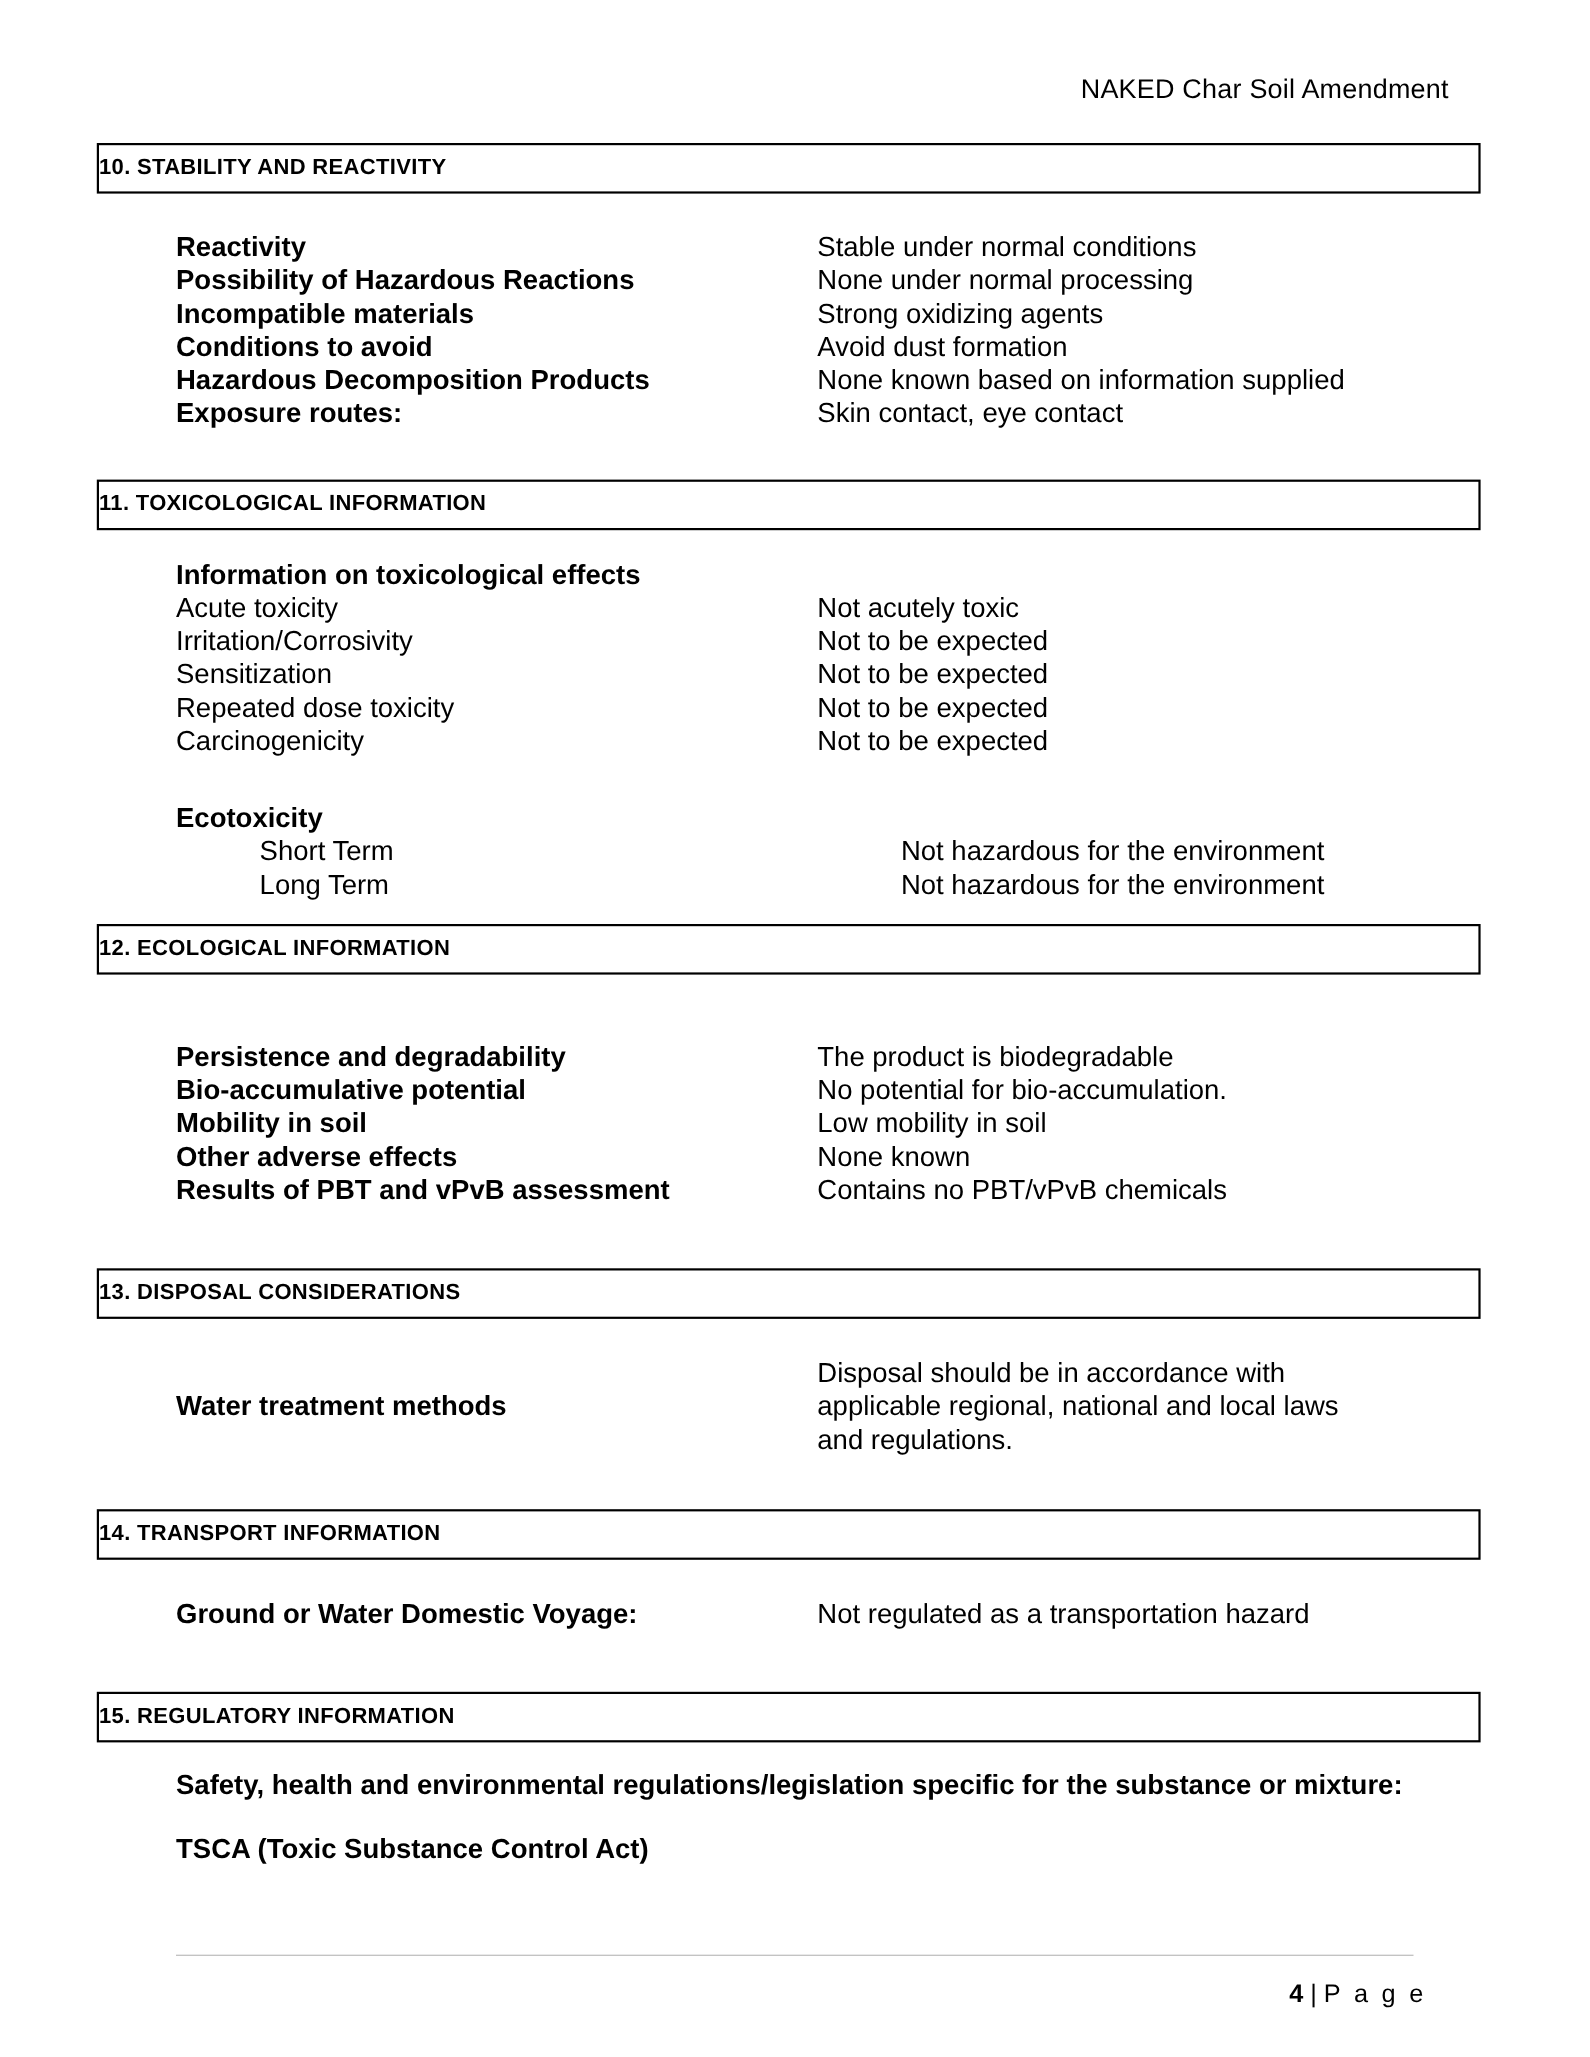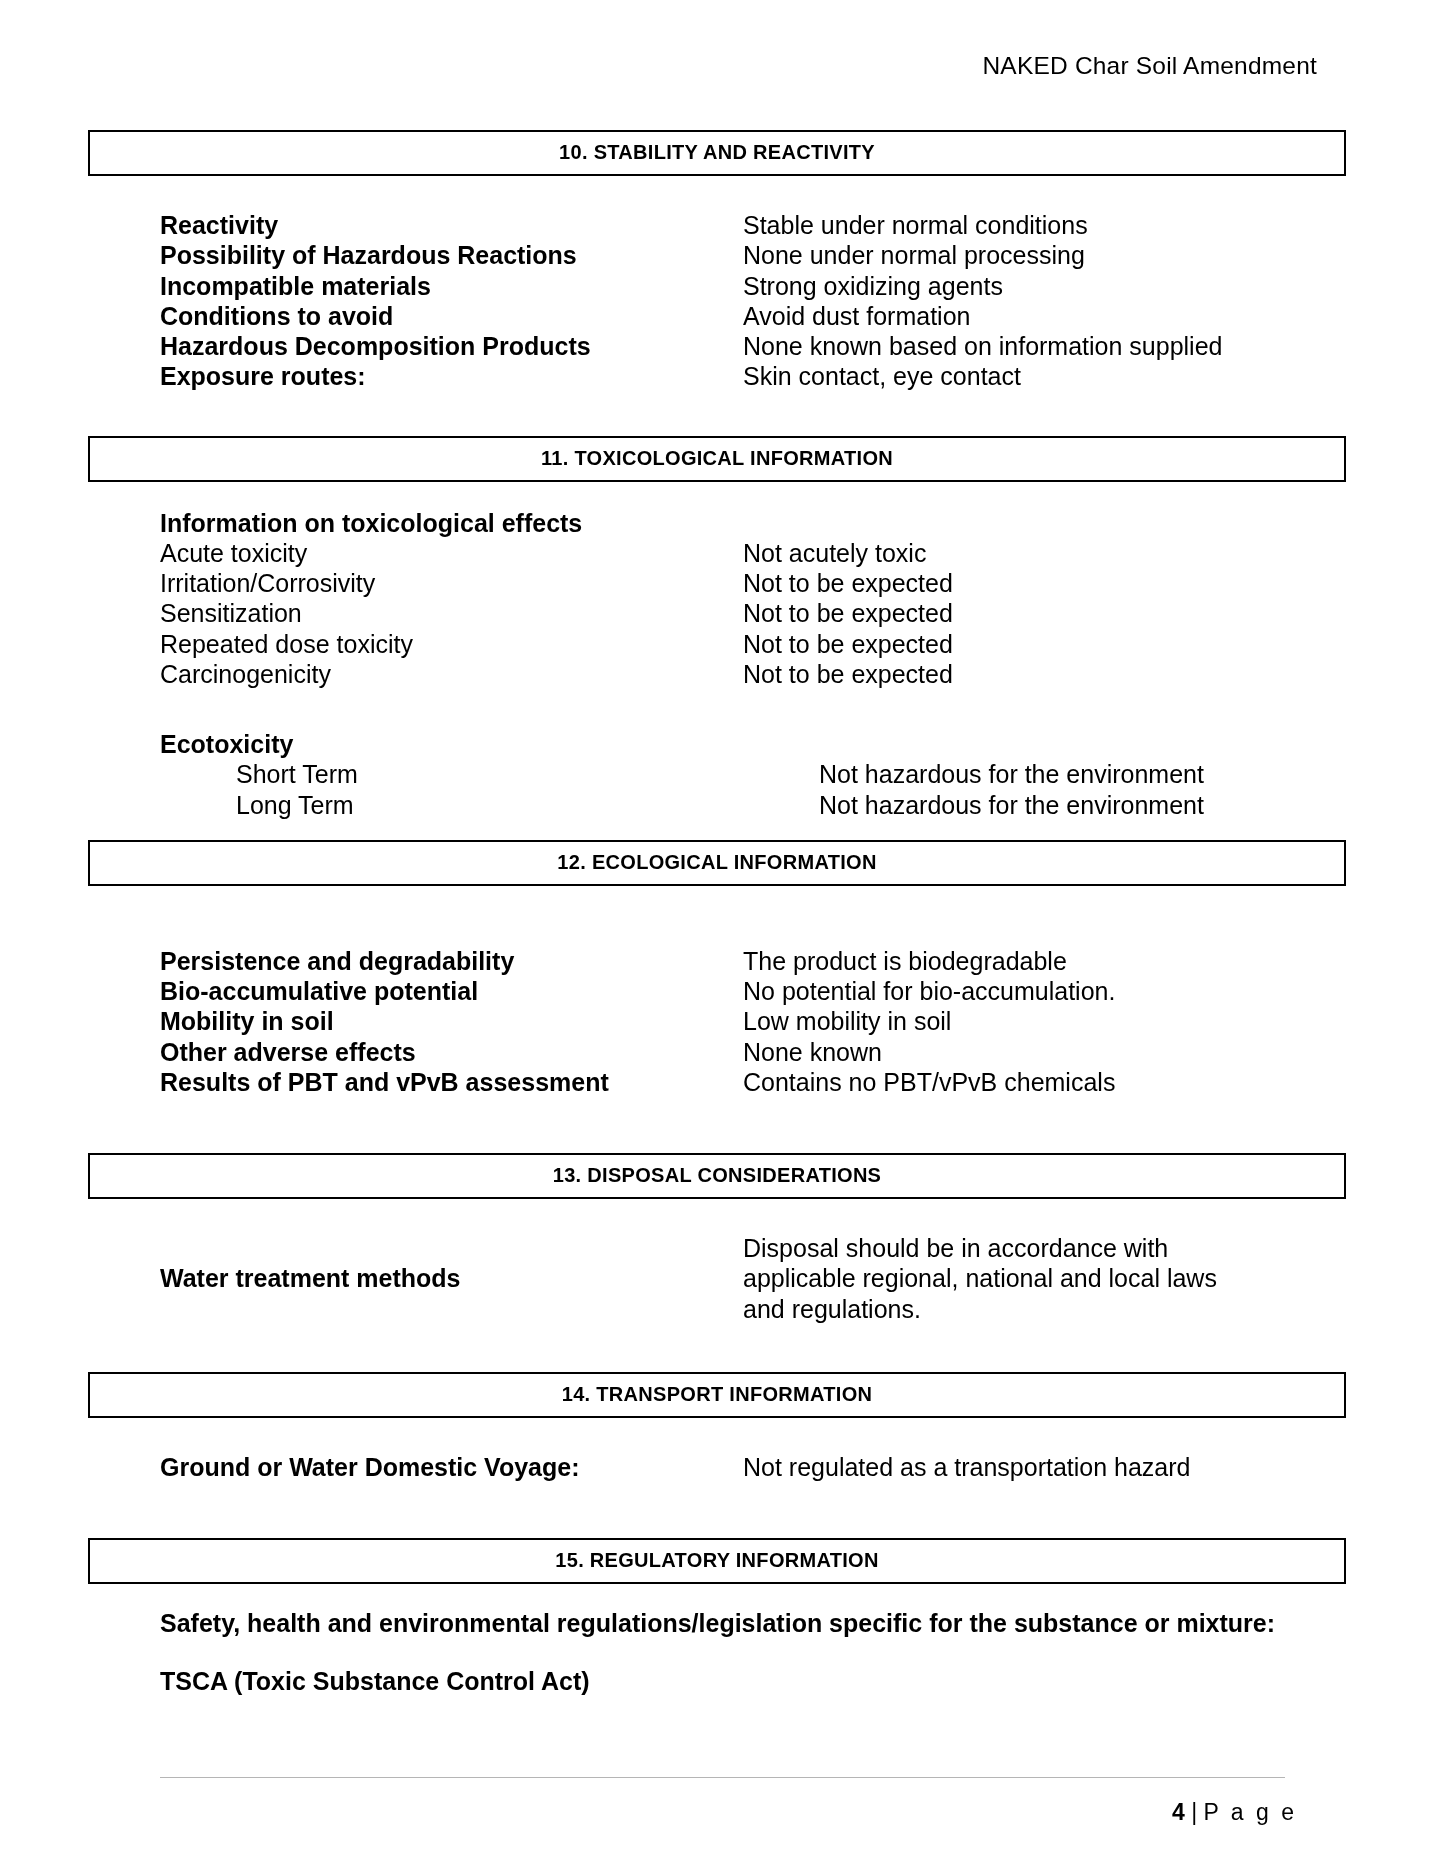--- a/index.html
+++ b/index.html
@@ -16,36 +16,35 @@
     width: 1445px;
     height: 1870px;
     margin: 0 auto;
     background: #ffffff;
     box-sizing: border-box;
     padding: 0;
     overflow: hidden;
   }
   .page-header {
     position: absolute;
-    top: 52px;
+    top: 68px;
     right: 128px;
     font-size: 24.5px;
     font-family: "Liberation Sans", sans-serif;
     letter-spacing: 0.2px;
     white-space: nowrap;
   }
   .content {
     position: absolute;
     top: 130px;
     left: 88px;
     width: 1258px;
   }
   .section-bar {
     border: 2px solid #000000;
-    text-align: center;
     font-weight: bold;
     font-size: 20px;
     letter-spacing: 0.3px;
     padding: 9px 0 10px 0;
     box-sizing: border-box;
     background: #ffffff;
   }
   .rows {
     padding-left: 72px;
     padding-right: 8px;

